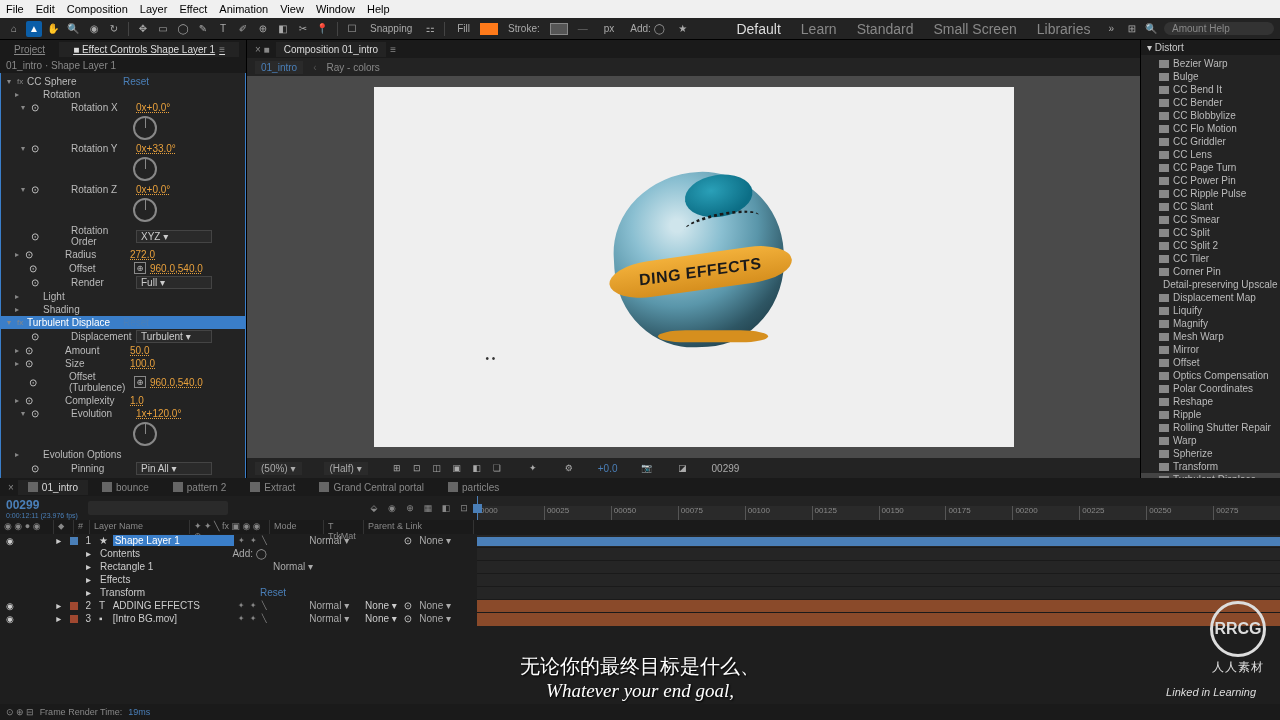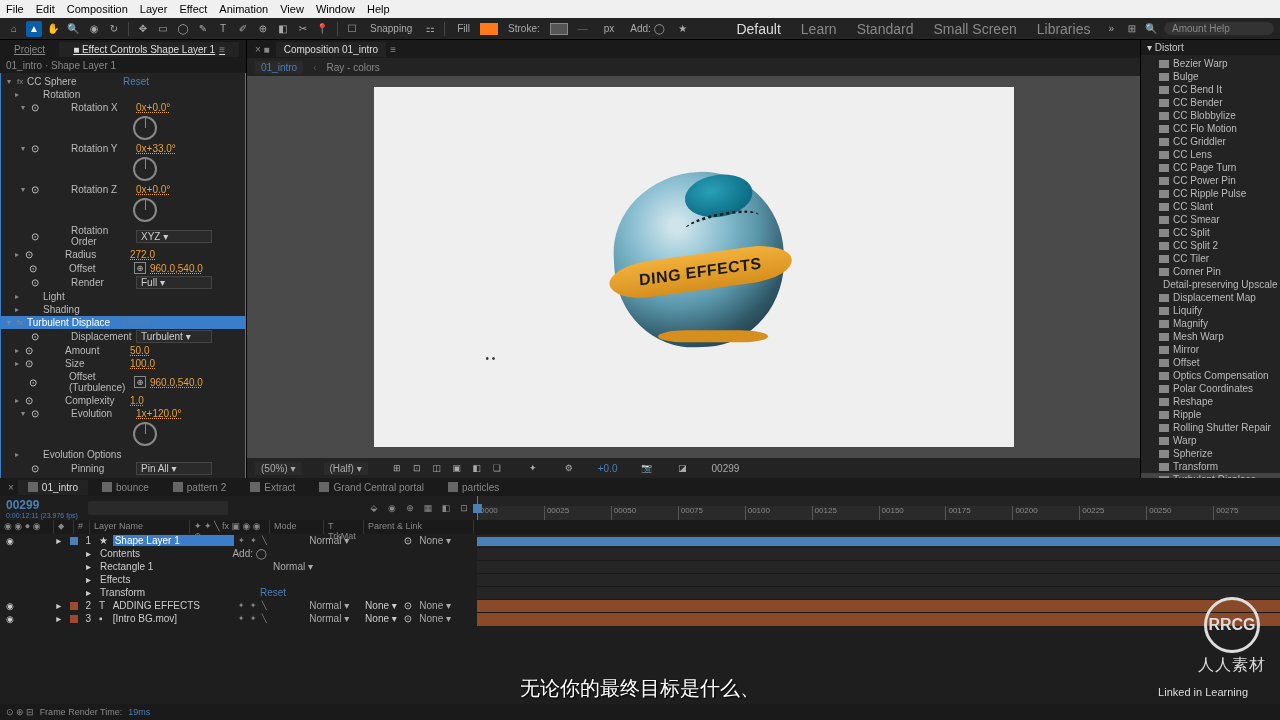--- a/index.html
+++ b/index.html
@@ -118,22 +118,22 @@
 .bar.orange { background: #8a4a2a; top: 0; height: 13px; }
 
 
 .subs { position: absolute; bottom: 18px; left: 0; right: 0; text-align: center; pointer-events: none; }
 .sub-cn { color: #fff; font-size: 20px; font-weight: 500; text-shadow: 1px 1px 2px #000; }
 .sub-en { color: #fff; font-size: 19px; font-weight: 500; font-style: italic; text-shadow: 1px 1px 2px #000; font-family: Georgia, serif; }
 
 
 .wm { position: absolute; right: 14px; bottom: 44px; text-align: center; color: #ddd; }
 .wm-logo { width: 56px; height: 56px; border: 3px solid #ddd; border-radius: 50%; display: flex; align-items: center; justify-content: center; font-size: 16px; font-weight: bold; margin: 0 auto 2px; }
-.wm-txt { font-size: 16px; letter-spacing: 1px; }
-.wm2 { position: absolute; right: 32px; bottom: 22px; color: #ddd; font-size: 11px; }
+.wm-txt { font-size: 12px; letter-spacing: 1px; }
+.wm2 { position: absolute; right: 24px; bottom: 22px; color: #ddd; font-size: 11px; font-style: italic; }
 
 
 .status { position: absolute; bottom: 0; left: 0; right: 0; height: 16px; background: #1a1a1a; color: #888; font-size: 9px; display: flex; align-items: center; padding: 0 6px; gap: 6px; }
 .status .t { color: #4a7fb8; }
 </style>
 </head>
 <body>
 
 <div class="menubar">
   <span>File</span>
@@ -690,20 +690,21 @@
         </div>
         <div class="tl-row-right">
           <div class="bar orange"></div>
         </div>
       </div>
     </div>
 </div>
 
 <div class="subs">
   <div class="sub-cn">无论你的最终目标是什么、</div>
+  <div class="sub-en">Whatever your end goal,</div>
 </div>
 
 <div class="wm">
   <div class="wm-logo">RRCG</div>
   <div class="wm-txt">人人素材</div>
 </div>
 <div class="wm2">Linked in Learning</div>
 
 <div class="status">
   <span>⊙ ⊕ ⊟</span>

